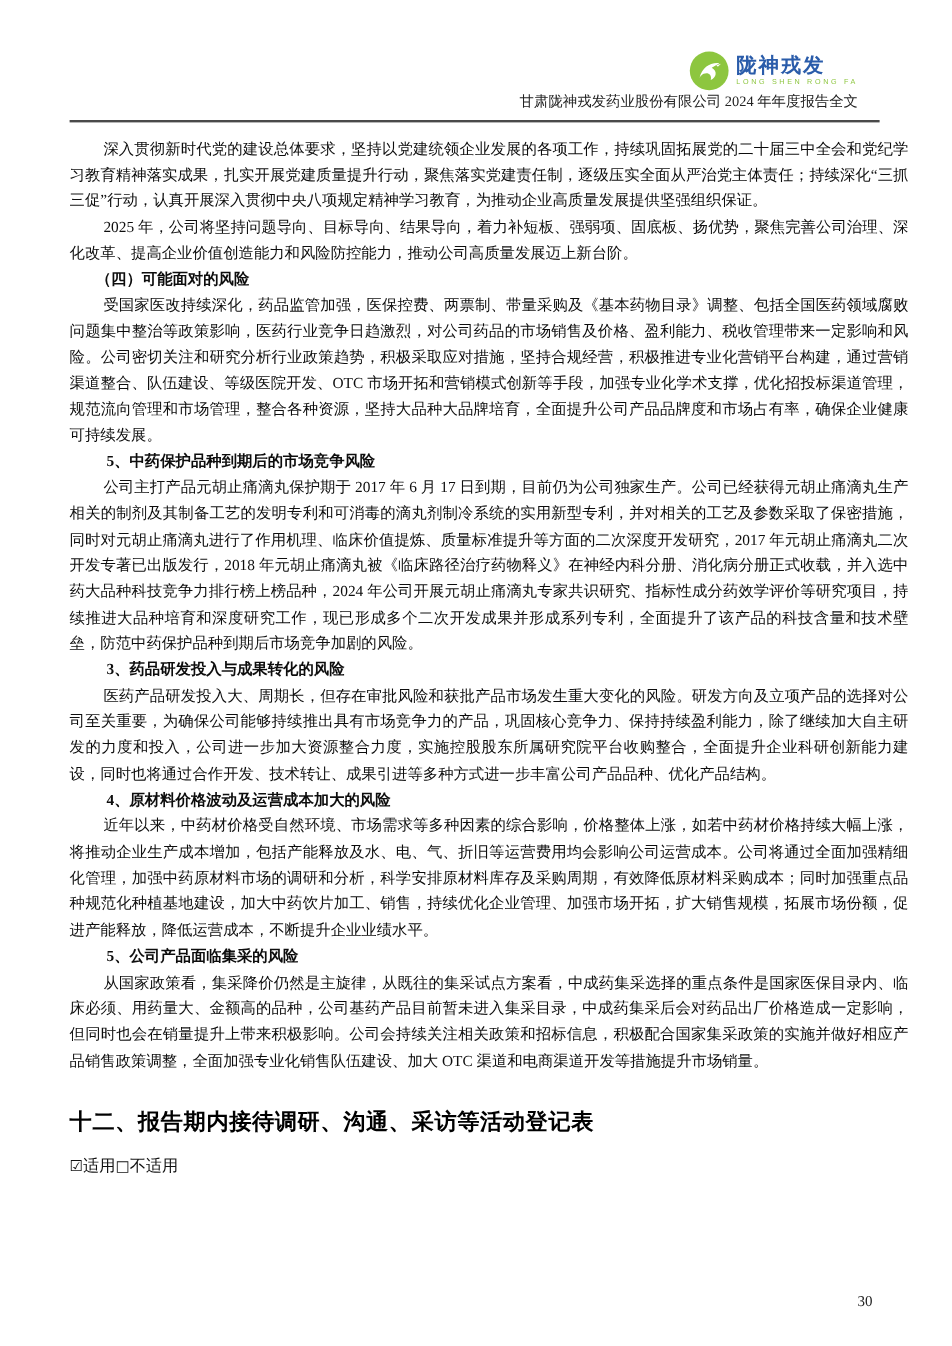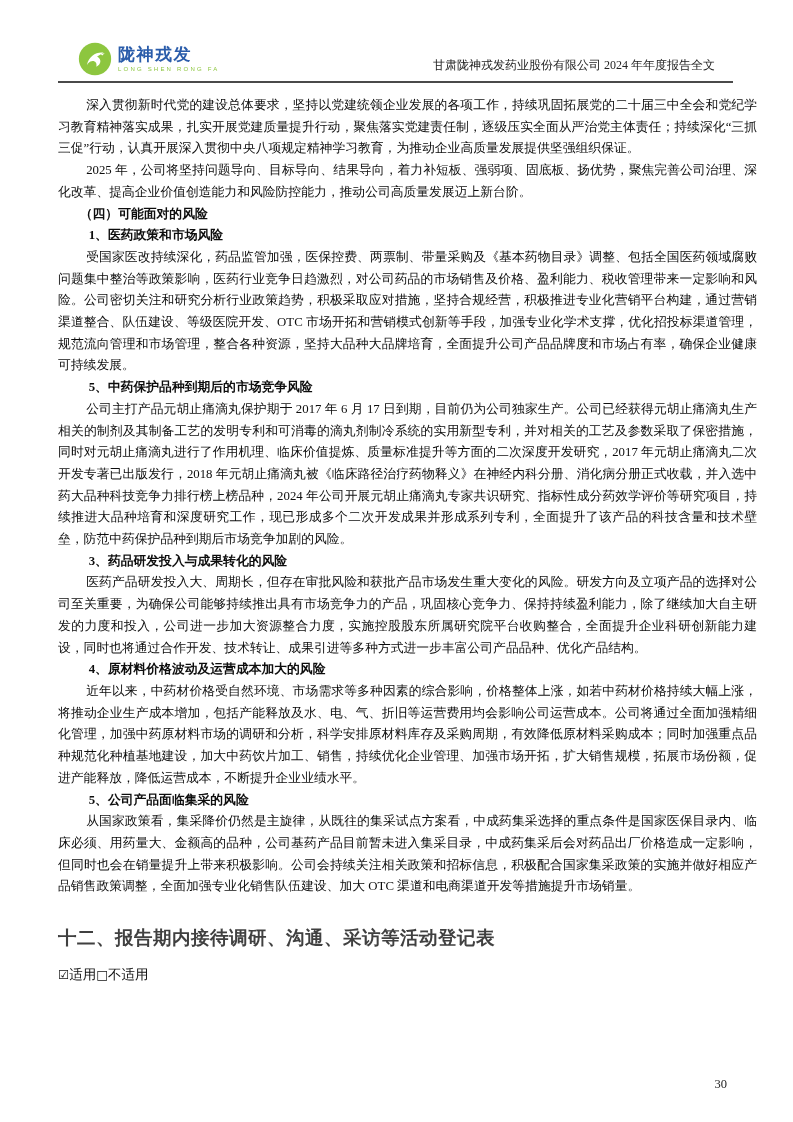--- a/index.html
+++ b/index.html
@@ -11,21 +11,21 @@
     overflow:hidden;
   }
   .page { position:relative; width:793px; height:1122px; }
 
   
   .header {
     margin:42px 20px 0 20px;
     padding:0 58px 5px 58px;
     margin-left:58px; margin-right:60px; padding-left:20px; padding-right:18px;
     border-bottom:2.5px solid #4a4a4a;
-    display:flex; justify-content:space-between; align-items:flex-end;
+    display:flex; justify-content:center; align-items:flex-end;flex-direction:column;
   }
   .logo { display:flex; align-items:center; gap:6px; }
   .logo-badge { width:34px; height:34px; display:block; }
   .logo-text { display:flex; flex-direction:column; line-height:1; }
   .logo-cn {
     font-size:17px; font-weight:bold; color:#2a5caa;
     letter-spacing:1.5px; font-family:"Liberation Sans",sans-serif;
   }
   .logo-en {
     font-size:6px; color:#8dc63f; letter-spacing:2.2px;
@@ -41,21 +41,21 @@
     text-align:justify;
     color:#0d0d0d;
   }
   .content p { margin:0; text-indent:2.2em; }
   .content p.hsec { font-weight:bold; text-indent:1.7em; }
   .content p.hnum { font-weight:bold; text-indent:2.4em; }
 
   
   .big-heading {
     margin:27px 60px 0 58px;
-    font-size:18.5px; font-weight:bold; color:#404040;
+    font-size:18.5px; font-weight:bold; color:#000000;
     letter-spacing:0.5px;
   }
   .applicability {
     margin:16px 60px 0 58px;
     font-size:13.5px; color:#111111;
   }
   .applicability .cb { font-family:"DejaVu Sans",sans-serif; font-size:12.5px; }
   .applicability .lbl1 { }
 
   
@@ -81,21 +81,20 @@
         <div class="logo-en">LONG SHEN RONG FA</div>
       </div>
     </div>
     <div class="header-title">甘肃陇神戎发药业股份有限公司 2024 年年度报告全文</div>
   </div>
 
   <div class="content">
     <p class="p">深入贯彻新时代党的建设总体要求，坚持以党建统领企业发展的各项工作，持续巩固拓展党的二十届三中全会和党纪学习教育精神落实成果，扎实开展党建质量提升行动，聚焦落实党建责任制，逐级压实全面从严治党主体责任；持续深化“三抓三促”行动，认真开展深入贯彻中央八项规定精神学习教育，为推动企业高质量发展提供坚强组织保证。</p>
     <p class="p">2025 年，公司将坚持问题导向、目标导向、结果导向，着力补短板、强弱项、固底板、扬优势，聚焦完善公司治理、深化改革、提高企业价值创造能力和风险防控能力，推动公司高质量发展迈上新台阶。</p>
     <p class="hsec">（四）可能面对的风险</p>
-    <p class="hnum">1、医药政策和市场风险</p>
     <p class="p">受国家医改持续深化，药品监管加强，医保控费、两票制、带量采购及《基本药物目录》调整、包括全国医药领域腐败问题集中整治等政策影响，医药行业竞争日趋激烈，对公司药品的市场销售及价格、盈利能力、税收管理带来一定影响和风险。公司密切关注和研究分析行业政策趋势，积极采取应对措施，坚持合规经营，积极推进专业化营销平台构建，通过营销渠道整合、队伍建设、等级医院开发、OTC 市场开拓和营销模式创新等手段，加强专业化学术支撑，优化招投标渠道管理，规范流向管理和市场管理，整合各种资源，坚持大品种大品牌培育，全面提升公司产品品牌度和市场占有率，确保企业健康可持续发展。</p>
     <p class="hnum">5、中药保护品种到期后的市场竞争风险</p>
     <p class="p">公司主打产品元胡止痛滴丸保护期于 2017 年 6 月 17 日到期，目前仍为公司独家生产。公司已经获得元胡止痛滴丸生产相关的制剂及其制备工艺的发明专利和可消毒的滴丸剂制冷系统的实用新型专利，并对相关的工艺及参数采取了保密措施，同时对元胡止痛滴丸进行了作用机理、临床价值提炼、质量标准提升等方面的二次深度开发研究，2017 年元胡止痛滴丸二次开发专著已出版发行，2018 年元胡止痛滴丸被《临床路径治疗药物释义》在神经内科分册、消化病分册正式收载，并入选中药大品种科技竞争力排行榜上榜品种，2024 年公司开展元胡止痛滴丸专家共识研究、指标性成分药效学评价等研究项目，持续推进大品种培育和深度研究工作，现已形成多个二次开发成果并形成系列专利，全面提升了该产品的科技含量和技术壁垒，防范中药保护品种到期后市场竞争加剧的风险。</p>
     <p class="hnum">3、药品研发投入与成果转化的风险</p>
     <p class="p">医药产品研发投入大、周期长，但存在审批风险和获批产品市场发生重大变化的风险。研发方向及立项产品的选择对公司至关重要，为确保公司能够持续推出具有市场竞争力的产品，巩固核心竞争力、保持持续盈利能力，除了继续加大自主研发的力度和投入，公司进一步加大资源整合力度，实施控股股东所属研究院平台收购整合，全面提升企业科研创新能力建设，同时也将通过合作开发、技术转让、成果引进等多种方式进一步丰富公司产品品种、优化产品结构。</p>
     <p class="hnum">4、原材料价格波动及运营成本加大的风险</p>
     <p class="p">近年以来，中药材价格受自然环境、市场需求等多种因素的综合影响，价格整体上涨，如若中药材价格持续大幅上涨，将推动企业生产成本增加，包括产能释放及水、电、气、折旧等运营费用均会影响公司运营成本。公司将通过全面加强精细化管理，加强中药原材料市场的调研和分析，科学安排原材料库存及采购周期，有效降低原材料采购成本；同时加强重点品种规范化种植基地建设，加大中药饮片加工、销售，持续优化企业管理、加强市场开拓，扩大销售规模，拓展市场份额，促进产能释放，降低运营成本，不断提升企业业绩水平。</p>
     <p class="hnum">5、公司产品面临集采的风险</p>
     <p class="p">从国家政策看，集采降价仍然是主旋律，从既往的集采试点方案看，中成药集采选择的重点条件是国家医保目录内、临床必须、用药量大、金额高的品种，公司基药产品目前暂未进入集采目录，中成药集采后会对药品出厂价格造成一定影响，但同时也会在销量提升上带来积极影响。公司会持续关注相关政策和招标信息，积极配合国家集采政策的实施并做好相应产品销售政策调整，全面加强专业化销售队伍建设、加大 OTC 渠道和电商渠道开发等措施提升市场销量。</p>
   </div>

